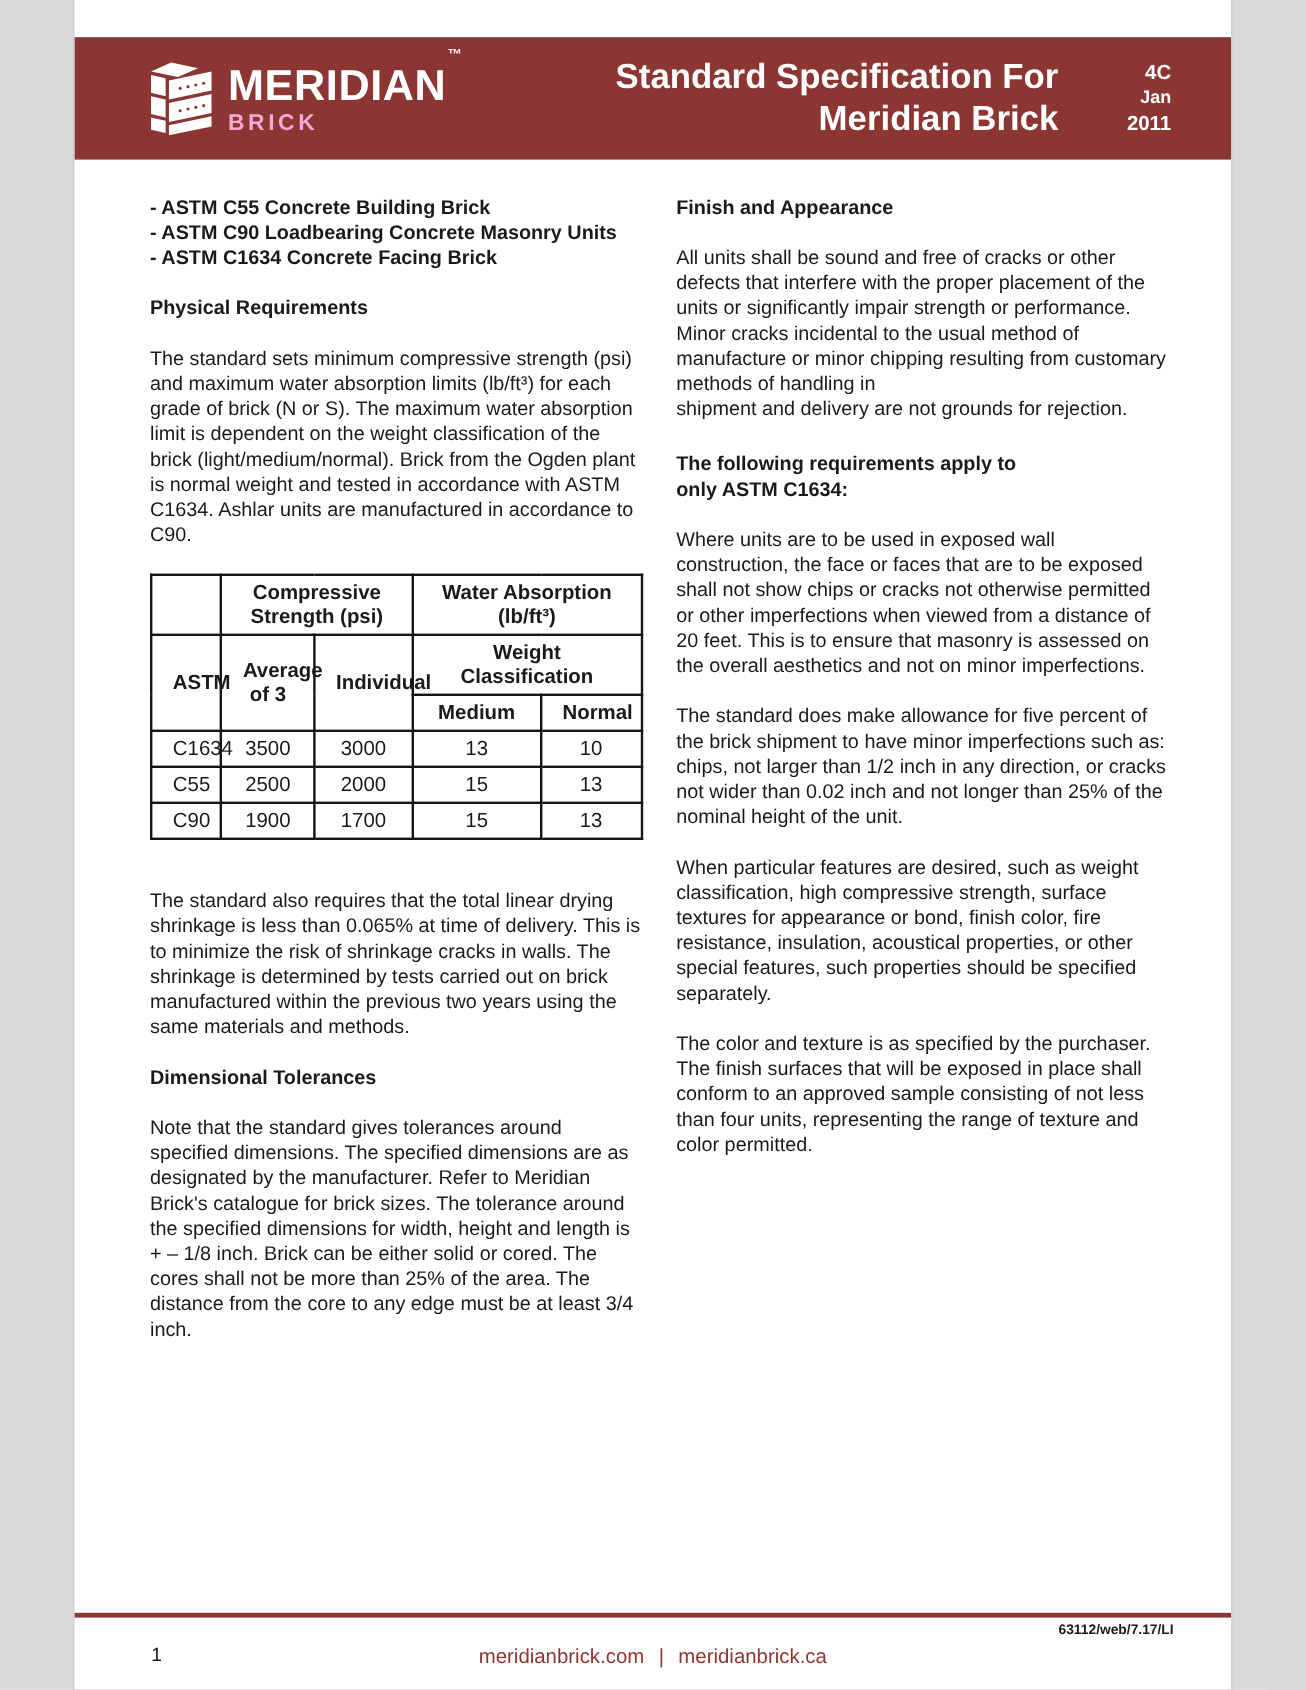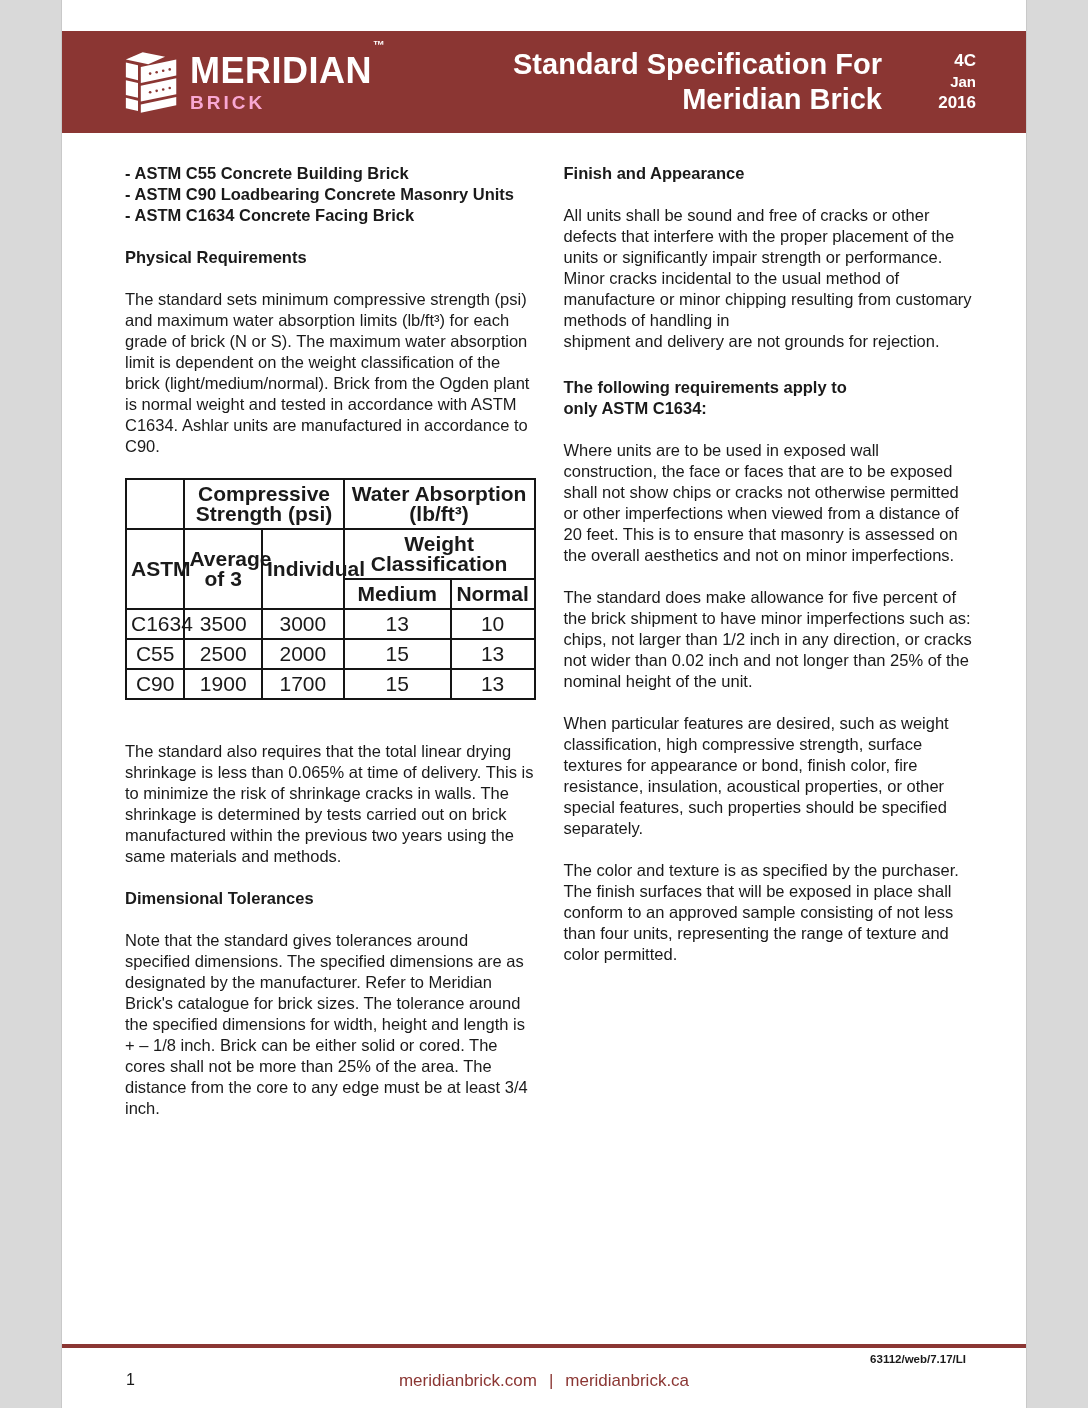--- a/index.html
+++ b/index.html
@@ -55,32 +55,32 @@
   
   .spec-table {
     border-collapse:collapse;
     width:100%;
     margin:15px 0 41px 0;
     table-layout:fixed;
   }
   .spec-table th, .spec-table td {
     border:2px solid #151515;
     text-align:center; vertical-align:middle;
-    font-size:21px; line-height:20px;
-    padding:4px 4px;
+    font-size:17px; line-height:20px;
+    padding:4px 17px;
     white-space:pre-line;
   }
   .spec-table th { font-weight:bold; }
   .spec-table td { font-weight:normal; }
   .spec-table .corner { border:2px solid #151515; }
 
   
   .footer { position:absolute; left:0; bottom:0; width:100%; height:64px; }
   .footer-rule { width:100%; height:4px; background:#8B3633; }
-  .doc-code { position:absolute; top:9px; right:60px; font-size:11.5px; font-weight:bold; color:#1a1a1a; }
+  .doc-code { position:absolute; top:9px; right:48px; font-size:11.5px; font-weight:bold; color:#1a1a1a; }
   .page-number { position:absolute; top:27px; left:64px; font-size:16px; color:#1a1a1a; }
   .footer-links { position:absolute; top:27px; left:0; width:100%; text-align:center; font-size:17px; color:#8B3633; }
   .footer-links a { color:#8B3633; text-decoration:none; }
   .link-sep { padding:0 12px; color:#8B3633; }
 </style>
 </head>
 <body>
 
 <div class="page">
 
@@ -108,21 +108,21 @@
         <div class="brick-line">BRICK</div>
       </div>
     </div>
     <div class="title-block">
       <div>Standard Specification For</div>
       <div>Meridian Brick</div>
     </div>
     <div class="ref-block">
       <div class="ref-code">4C</div>
       <div class="ref-month">Jan</div>
-      <div class="ref-year">2016</div>
+      <div class="ref-year">2011</div>
     </div>
   </div>
 
   <div class="content">
 
     <div class="column">
       <div class="bullets">
         <div>- ASTM C55 Concrete Building Brick</div>
         <div>- ASTM C90 Loadbearing Concrete Masonry Units</div>
         <div>- ASTM C1634 Concrete Facing Brick</div>

